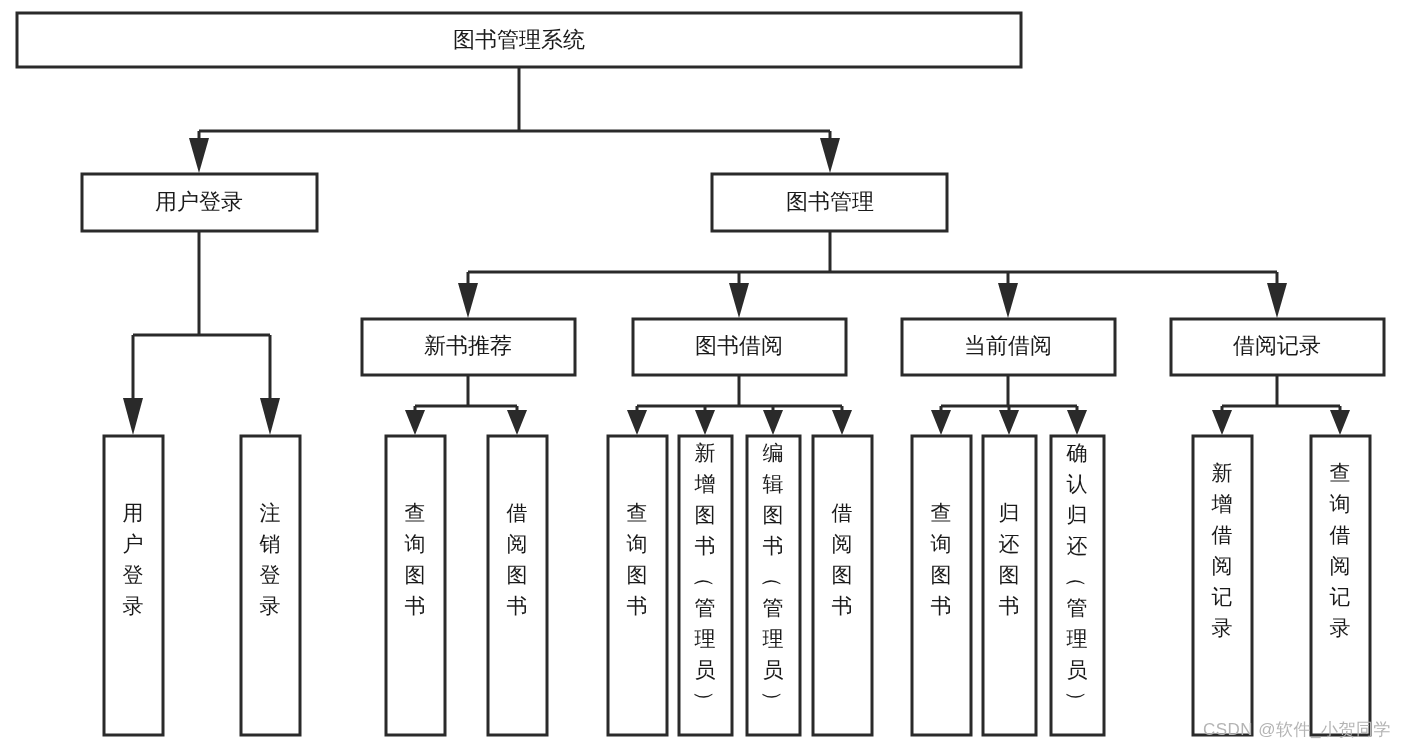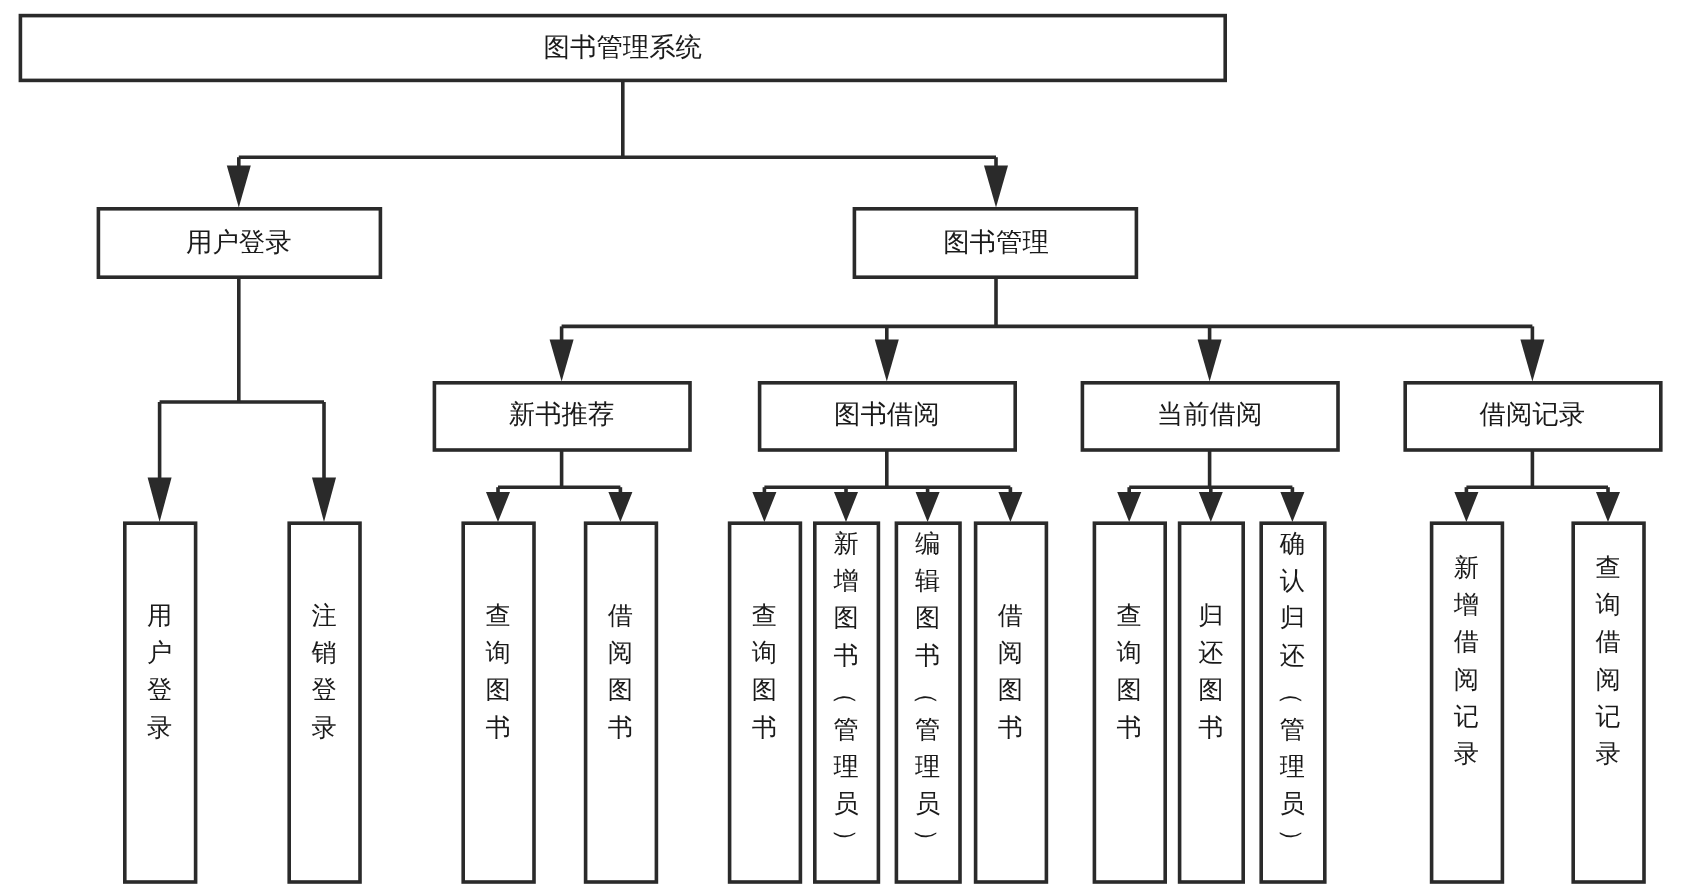--- a/index.html
+++ b/index.html
@@ -318,13 +318,14 @@
             <text class="node-label-v" x="1340" y="542">借</text>
             <text class="node-label-v" x="1340" y="573">阅</text>
             <text class="node-label-v" x="1340" y="604">记</text>
             <text class="node-label-v" x="1340" y="635">录</text>
           </g>
       </g>
 
     </g>
   </svg>
 
+  <div class="watermark">CSDN @软件_小贺同学</div>
 </div>
 
 </body></html>

